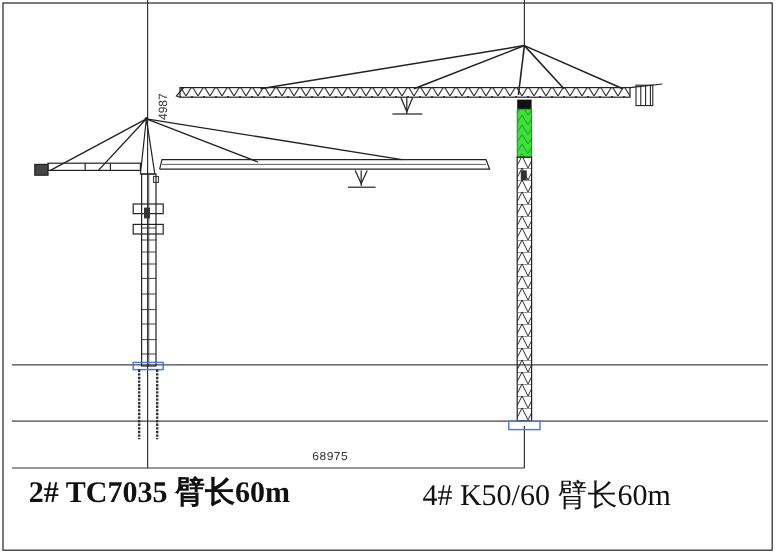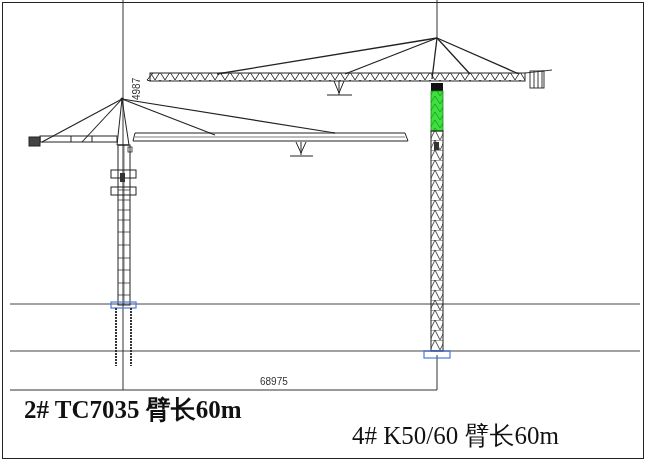--- a/index.html
+++ b/index.html
@@ -1,23 +1,23 @@
 <!DOCTYPE html>
 <html><head>
 <meta charset="utf-8">
 <style>
   html, body { margin: 0; padding: 0; background: #ffffff; }
   body { width: 650px; height: 463px; overflow: hidden; position: relative; font-family: "Liberation Sans", sans-serif; }
   .frame { position: absolute; left: 2px; top: 2px; width: 642px; height: 457px; border: 1.5px solid #222; box-sizing: border-box; }
   svg.drawing { position: absolute; left: 0; top: 0; }
   .caption { position: absolute; font-family: "Liberation Serif", "DejaVu Serif", serif; font-size: 25px; color: #111; letter-spacing: 0px; white-space: nowrap; }
   .cap-left { left: 24px; top: 393px; font-weight: bold; }
-  .cap-right { left: 352px; top: 396px; margin-top: 23px; }
+  .cap-right { left: 352px; top: 396px; }
   .dim-text { position: absolute; font-family: "Liberation Sans", sans-serif; font-size: 10px; color: #333; }
-  .dim-bottom { left: 260px; top: 376px; }
+  .dim-bottom { left: 260px; top: 376px; font-family: Liberation Mono, monospace; }
   .dim-vert { left: 131px; top: 78px; transform: rotate(-90deg); transform-origin: left top; }
 </style>
 </head>
 <body>
 
 <div class="frame"></div>
 
 <svg class="drawing" width="650" height="463" viewBox="0 0 650 463">
   <defs>
     <pattern id="trussA" width="10" height="8" patternUnits="userSpaceOnUse">

